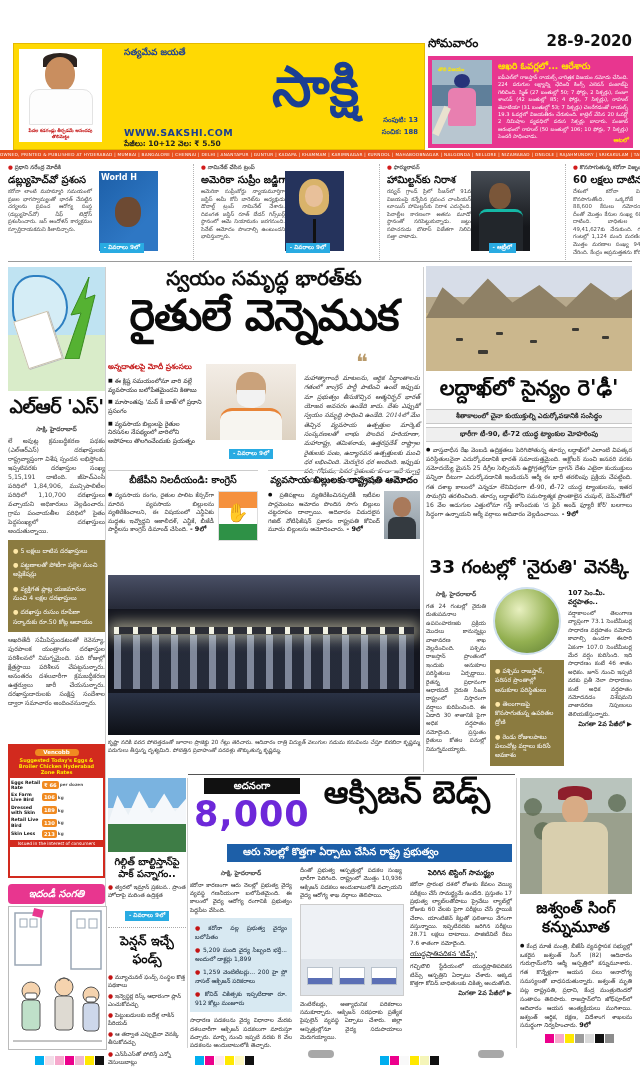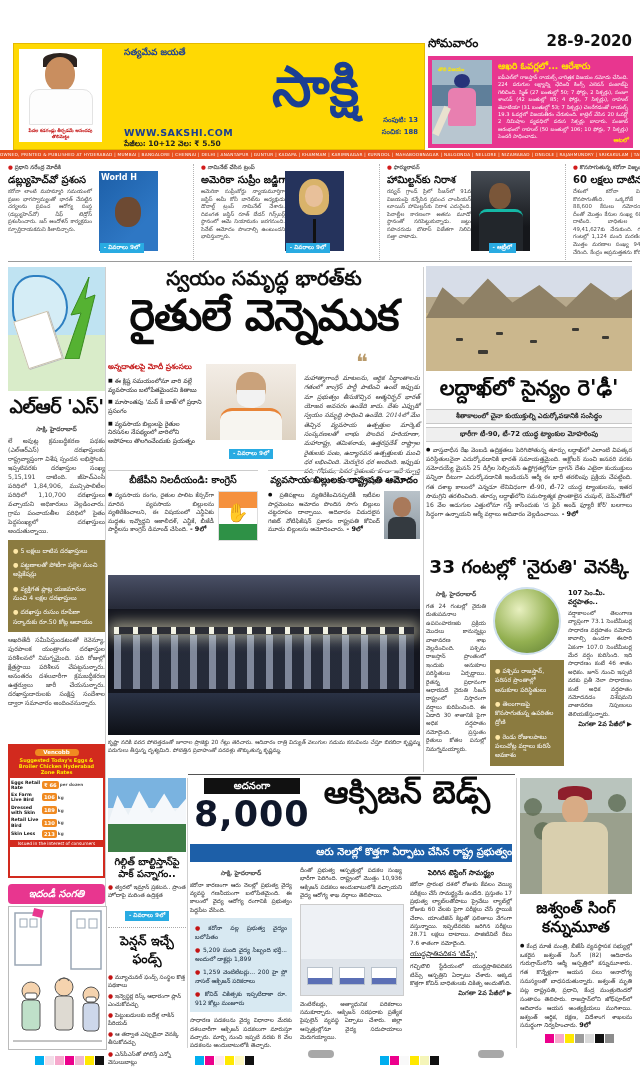--- a/index.html
+++ b/index.html
@@ -135,23 +135,23 @@
   .mocolR{width:64px;flex:none;}
   .mocircle{width:64px;height:64px;border-radius:50%;margin:0 auto;border:2px solid #cfe0ee;
       background:radial-gradient(circle at 38% 32%,#e8f0c0,#93b051 55%,#5e7d33);}
   .mosub{font-size:6.8px;font-weight:bold;color:#111;margin:2px 0;}
   .mocont{font-size:6.4px;font-weight:bold;text-align:right;margin-top:2px;}
 
   
   .oxy{left:190px;top:778px;width:322px;}
   .oxyhead{position:relative;height:64px;}
   .oxylabel{position:absolute;left:14px;top:0;width:96px;height:16px;background:#111;color:#fff;font-size:10px;font-weight:bold;text-align:center;line-height:16px;}
-  .oxynum{position:absolute;left:4px;top:16px;font-size:35px;font-weight:800;color:#0f172a;letter-spacing:1px;}
+  .oxynum{position:absolute;left:4px;top:16px;font-size:35px;font-weight:800;color:#6d28d9;letter-spacing:1px;}
   .oxytitle{position:absolute;left:112px;top:-4px;width:210px;font-size:31px;font-weight:800;color:#0b0b0b;text-align:center;}
-  .oxybar{background:#1d5fa8;color:#fff;font-size:10px;font-weight:bold;text-align:right;padding:2px 0;margin-top:2px;}
+  .oxybar{background:#1d5fa8;color:#fff;font-size:10px;font-weight:bold;text-align:left;padding:2px 16px;margin-top:2px;margin-left:37px;}
   .oxycols{display:flex;margin-top:4px;}
   .oxycol{width:102px;flex:none;font-size:5.8px;line-height:1.45;color:#333;text-align:justify;}
   .oxycol + .oxycol{margin-left:8px;}
   .bluebox{background:#d8e9f2;padding:5px;font-size:6px;line-height:1.5;color:#123;margin:4px 0;}
   .bluebox .bi{margin-bottom:4px;}
   .reddot{color:#c41414;margin-right:2px;}
   .hosp{position:relative;width:102px;height:90px;background:linear-gradient(180deg,#eef1f5 0 60%,#dfe4ea 60% 100%);overflow:hidden;margin:4px 0;border:1px solid #ccc;}
   .bed{position:absolute;bottom:10px;width:24px;height:16px;background:#fff;border:1px solid #b9c2cc;}
   .bed::after{content:"";position:absolute;left:0;bottom:0;width:100%;height:6px;background:#5b6fb5;}
   .oxsub{font-weight:bold;font-size:7px;color:#111;text-align:center;margin:2px 0;}

